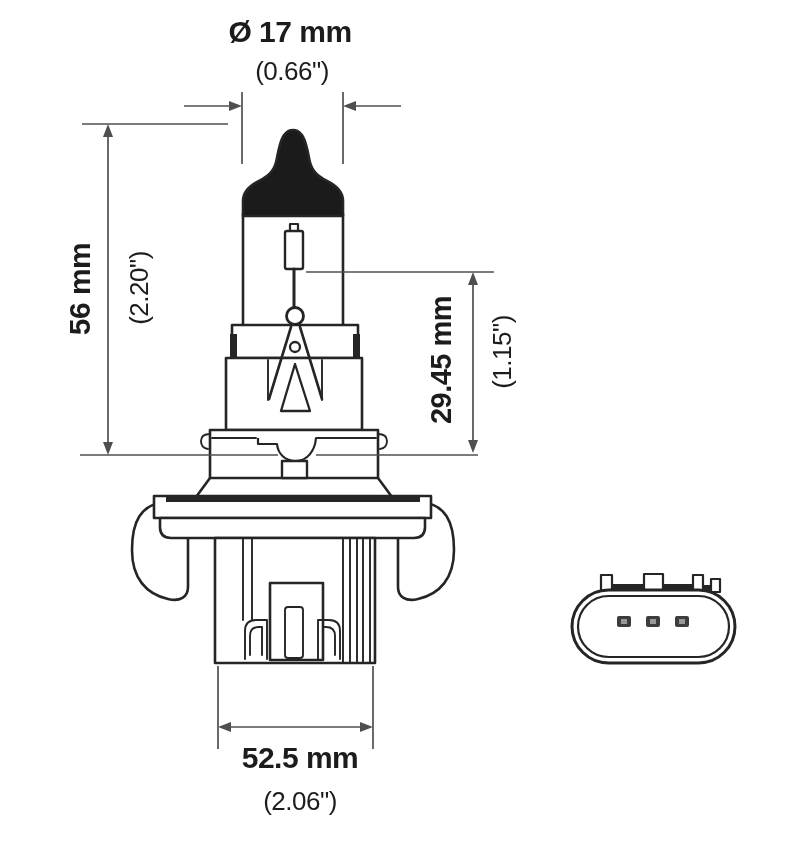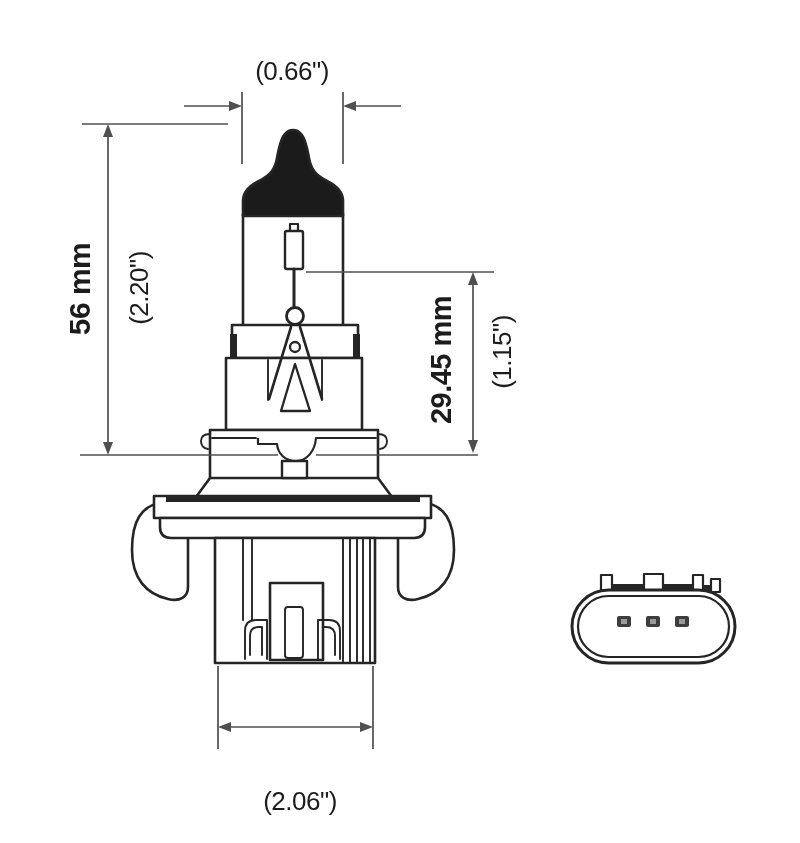--- a/index.html
+++ b/index.html
@@ -140,23 +140,25 @@
       <polygon class="dimf" points="473,453 468,440 478,440"></polygon>
 
       <path class="dim" d="M218,666 V749"></path>
       <path class="dim" d="M373,666 V749"></path>
       <path class="dim" d="M230,727 H361"></path>
       <polygon class="dimf" points="218,727 231,722 231,732"></polygon>
       <polygon class="dimf" points="373,727 360,722 360,732"></polygon>
     </g>
   </svg>
 
+  <div class="dim-label mm" style="left:290px;top:32px">Ø 17 mm</div>
   <div class="dim-label in" style="left:292px;top:71px">(0.66")</div>
 
   <div class="dim-label mm vert" style="left:80px;top:289px">56 mm</div>
   <div class="dim-label in vert" style="left:139px;top:288px">(2.20")</div>
 
   <div class="dim-label mm vert" style="left:441px;top:360px;font-size:29px">29.45 mm</div>
   <div class="dim-label in vert" style="left:502px;top:352px">(1.15")</div>
 
+  <div class="dim-label mm" style="left:300px;top:758px">52.5 mm</div>
   <div class="dim-label in" style="left:300px;top:801px">(2.06")</div>
 
 </div>
 
 </body></html>

